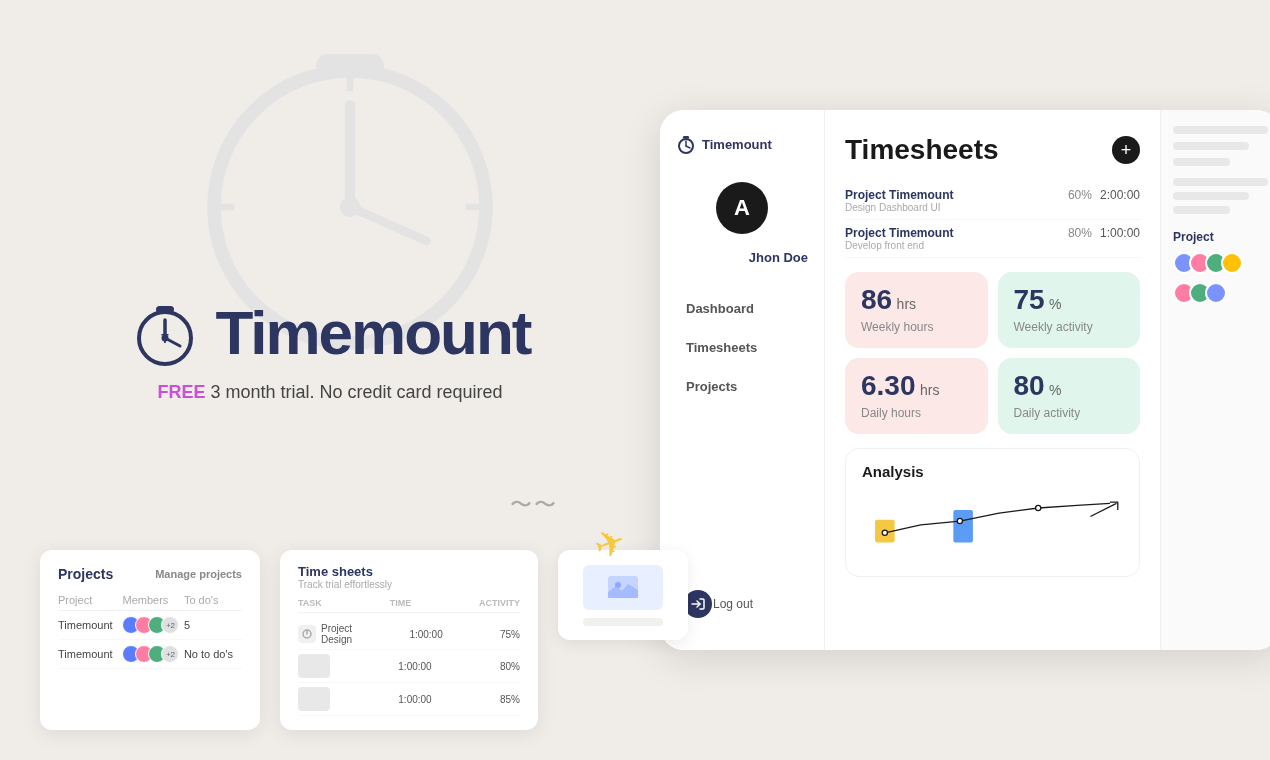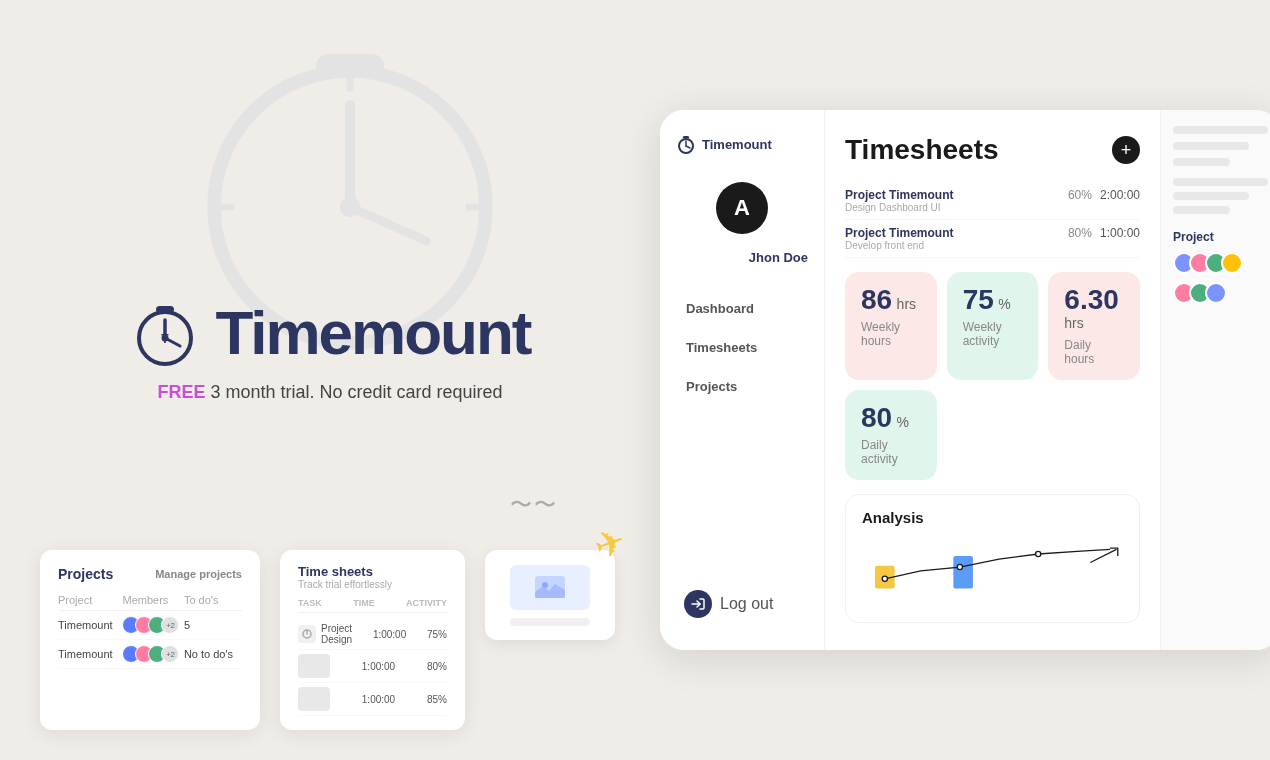--- a/index.html
+++ b/index.html
@@ -139,21 +139,21 @@
     .avatar-sm.pink { background: #ff7ca3; }
     .avatar-sm.green { background: #4caf7d; }
     .avatar-sm.count { background: #e0e0e0; color: #666; }
 
     
     .timesheet-card {
       background: #fff;
       border-radius: 12px;
       padding: 14px 18px;
       box-shadow: 0 4px 20px rgba(0,0,0,0.08);
-      width: 185px;
+      width: 258px;
     }
 
     .timesheet-card-title {
       font-size: 13px;
       font-weight: 700;
       color: #2d3561;
     }
 
     .timesheet-card-sub {
       font-size: 10px;
@@ -266,22 +266,22 @@
       font-size: 13px;
       font-weight: 600;
       color: #555;
       cursor: pointer;
     }
 
     .db-logout {
       margin-top: auto;
       display: flex;
       align-items: center;
-      gap: 8px;
-      font-size: 16px;
+      gap: 1px;
+      font-size: 12px;
       color: #555;
       cursor: pointer;
       padding: 8px;
     }
 
     .logout-icon {
       width: 28px;
       height: 28px;
       border-radius: 50%;
       background: #2d3561;
@@ -357,21 +357,21 @@
 
     .ts-entry-time {
       font-size: 12px;
       color: #555;
       font-weight: 500;
     }
 
     
     .stats-grid {
       display: grid;
-      grid-template-columns: 1fr 1fr 1fr;
+      grid-template-columns: 1fr 1fr;
       gap: 10px;
       margin: 14px 0;
     }
 
     .stat-card {
       border-radius: 14px;
       padding: 14px 16px;
       display: flex;
       flex-direction: column;
       gap: 4px;

